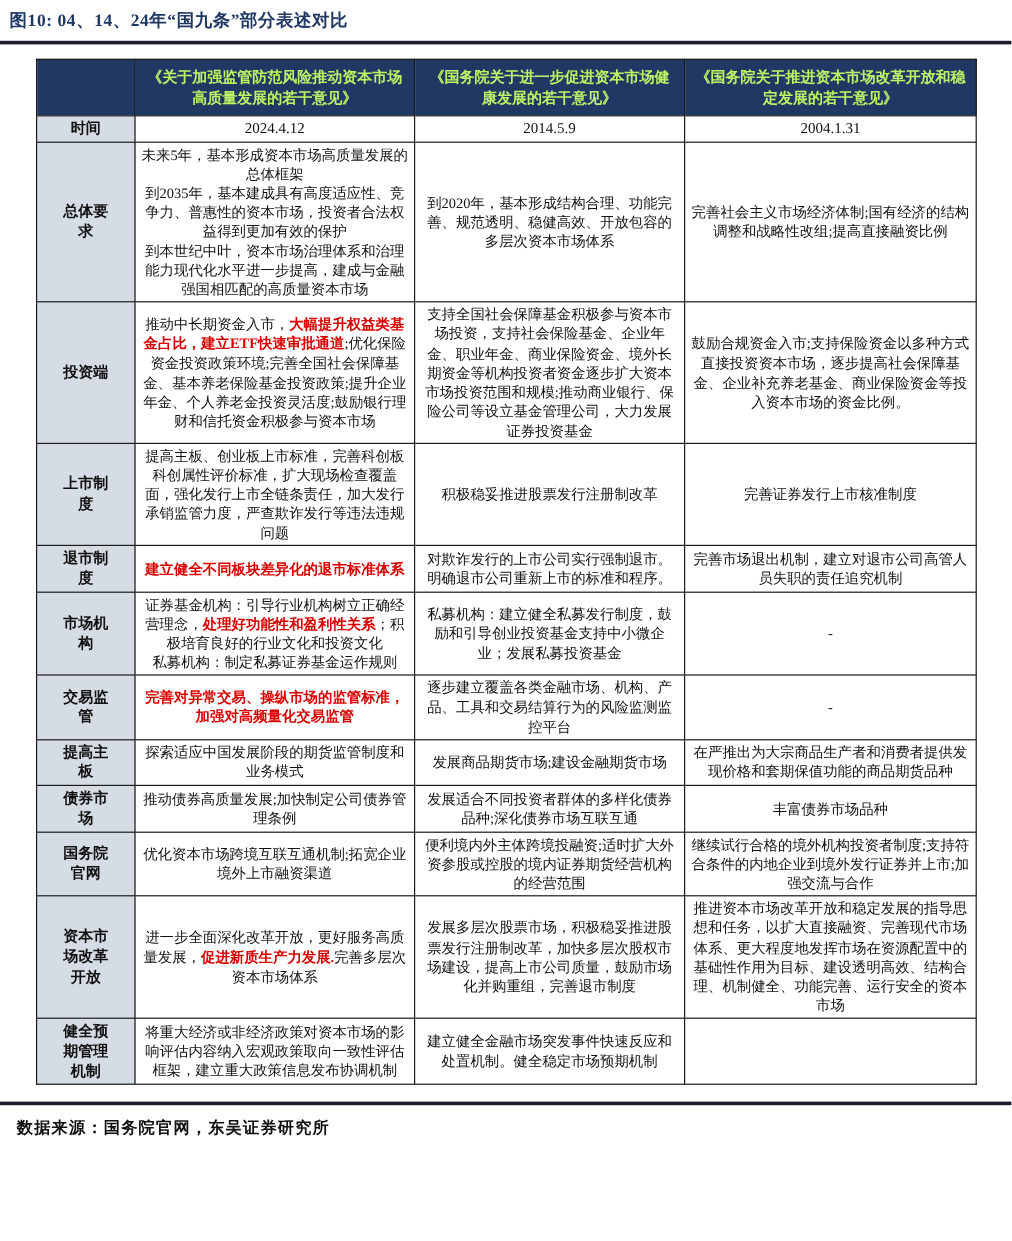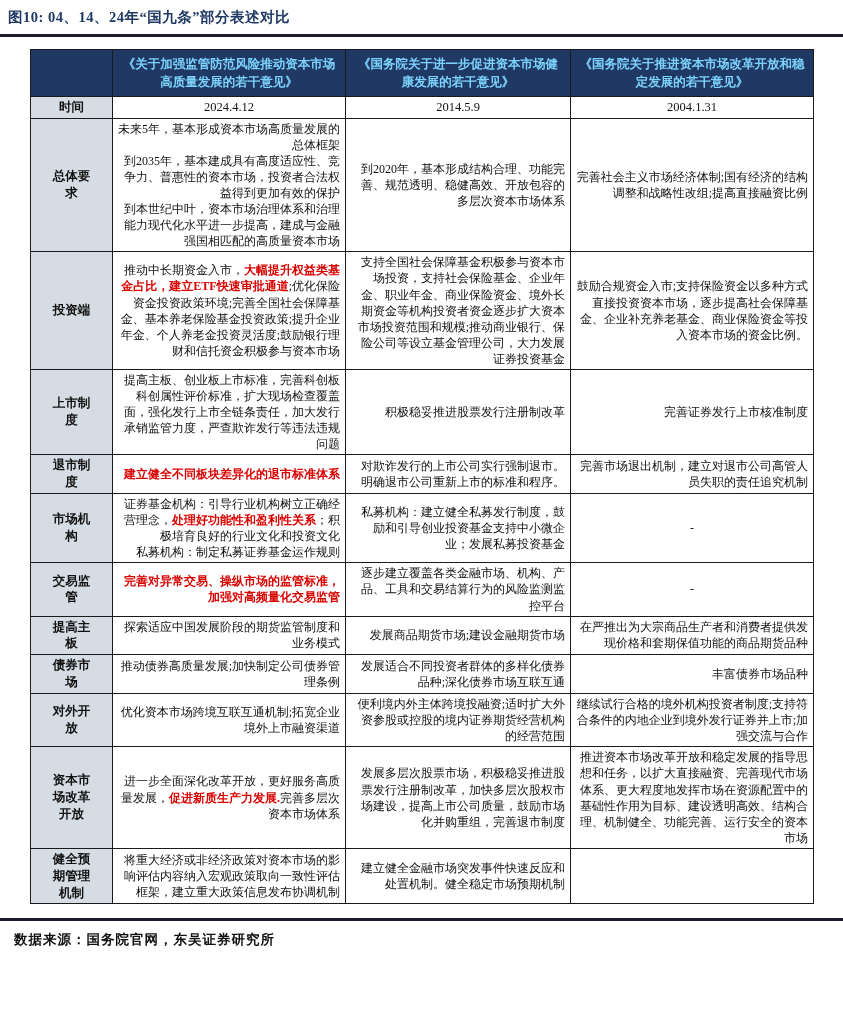--- a/index.html
+++ b/index.html
@@ -38,21 +38,21 @@
     table-layout:fixed;
     border:1.5px solid var(--border);
   }
   table.cmp th, table.cmp td{
     border:1px solid var(--border);
     vertical-align:middle;
   }
   
   tr.hdr th{
     background:var(--navy);
-    color:#7dd3fc;
+    color:#bef264;
     font-weight:bold;
     font-size:12.5px;
     line-height:1.45;
     padding:5px 6px;
     text-align:center;
   }
   tr.hdr th.corner{background:var(--navy);}
   
   tr.time td, tr.time th{
     font-size:12.5px;
@@ -69,21 +69,21 @@
     font-weight:bold;
     font-size:12.5px;
     text-align:center;
     padding:2px 19px;
     line-height:1.35;
   }
   td.cell{
     font-size:12px;
     line-height:1.34;
     padding:2px 5px;
-    text-align:right;
+    text-align:center;
     white-space:pre-wrap;
   }
   td.cell.center{text-align:center;}
   td.cell .red{
     color:var(--red);
     font-weight:bold;
   }
   .source-line{
     font-weight:bold;
     font-size:13.5px;
@@ -167,21 +167,21 @@
           <td class="cell"><span>发展商品期货市场;建设金融期货市场</span></td>
           <td class="cell"><span>在严推出为大宗商品生产者和消费者提供发现价格和套期保值功能的商品期货品种</span></td>
         </tr>
         <tr>
           <th class="rowlabel">债券市场</th>
           <td class="cell"><span>推动债券高质量发展;加快制定公司债券管理条例</span></td>
           <td class="cell"><span>发展适合不同投资者群体的多样化债券品种;深化债券市场互联互通</span></td>
           <td class="cell"><span>丰富债券市场品种</span></td>
         </tr>
         <tr>
-          <th class="rowlabel">对外开放</th>
+          <th class="rowlabel">国务院官网</th>
           <td class="cell"><span>优化资本市场跨境互联互通机制;拓宽企业境外上市融资渠道</span></td>
           <td class="cell"><span>便利境内外主体跨境投融资;适时扩大外资参股或控股的境内证券期货经营机构的经营范围</span></td>
           <td class="cell"><span>继续试行合格的境外机构投资者制度;支持符合条件的内地企业到境外发行证券并上市;加强交流与合作</span></td>
         </tr>
         <tr>
           <th class="rowlabel">资本市场改革开放</th>
           <td class="cell"><span>进一步全面深化改革开放，更好服务高质量发展，</span><span class="red">促进新质生产力发展.</span><span>完善多层次资本市场体系</span></td>
           <td class="cell"><span>发展多层次股票市场，积极稳妥推进股票发行注册制改革，加快多层次股权市场建设，提高上市公司质量，鼓励市场化并购重组，完善退市制度</span></td>
           <td class="cell"><span>推进资本市场改革开放和稳定发展的指导思想和任务，以扩大直接融资、完善现代市场体系、更大程度地发挥市场在资源配置中的基础性作用为目标、建设透明高效、结构合理、机制健全、功能完善、运行安全的资本市场</span></td>
         </tr>

